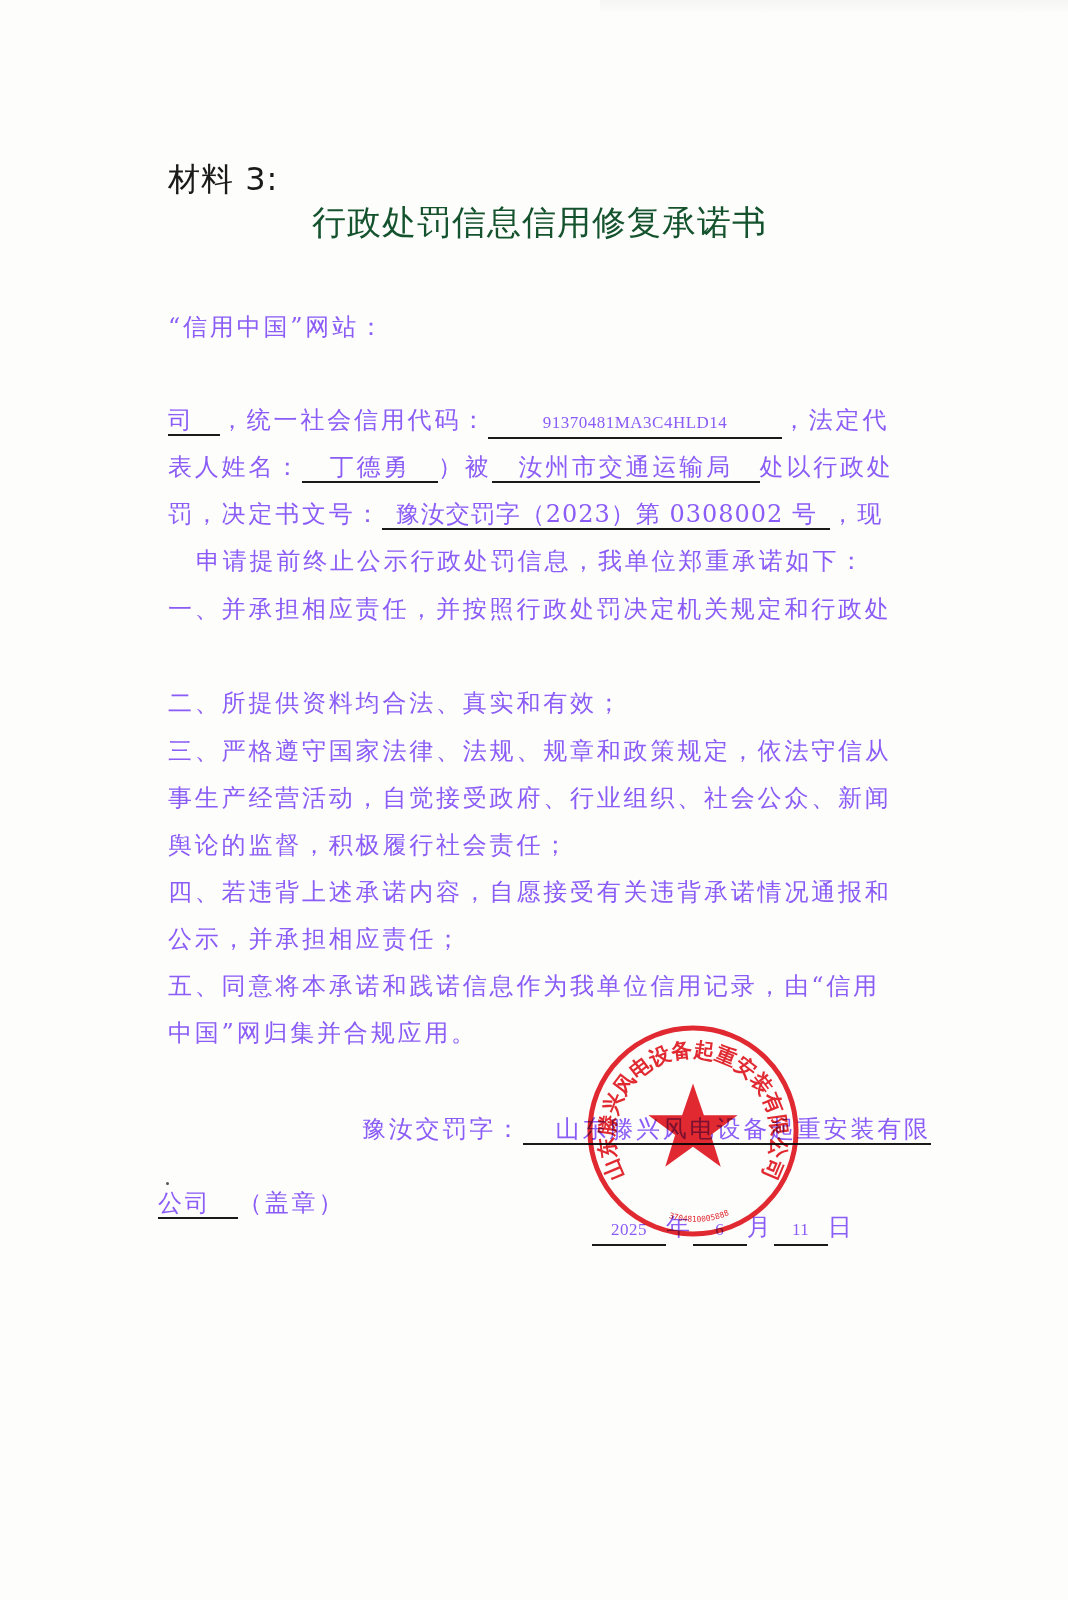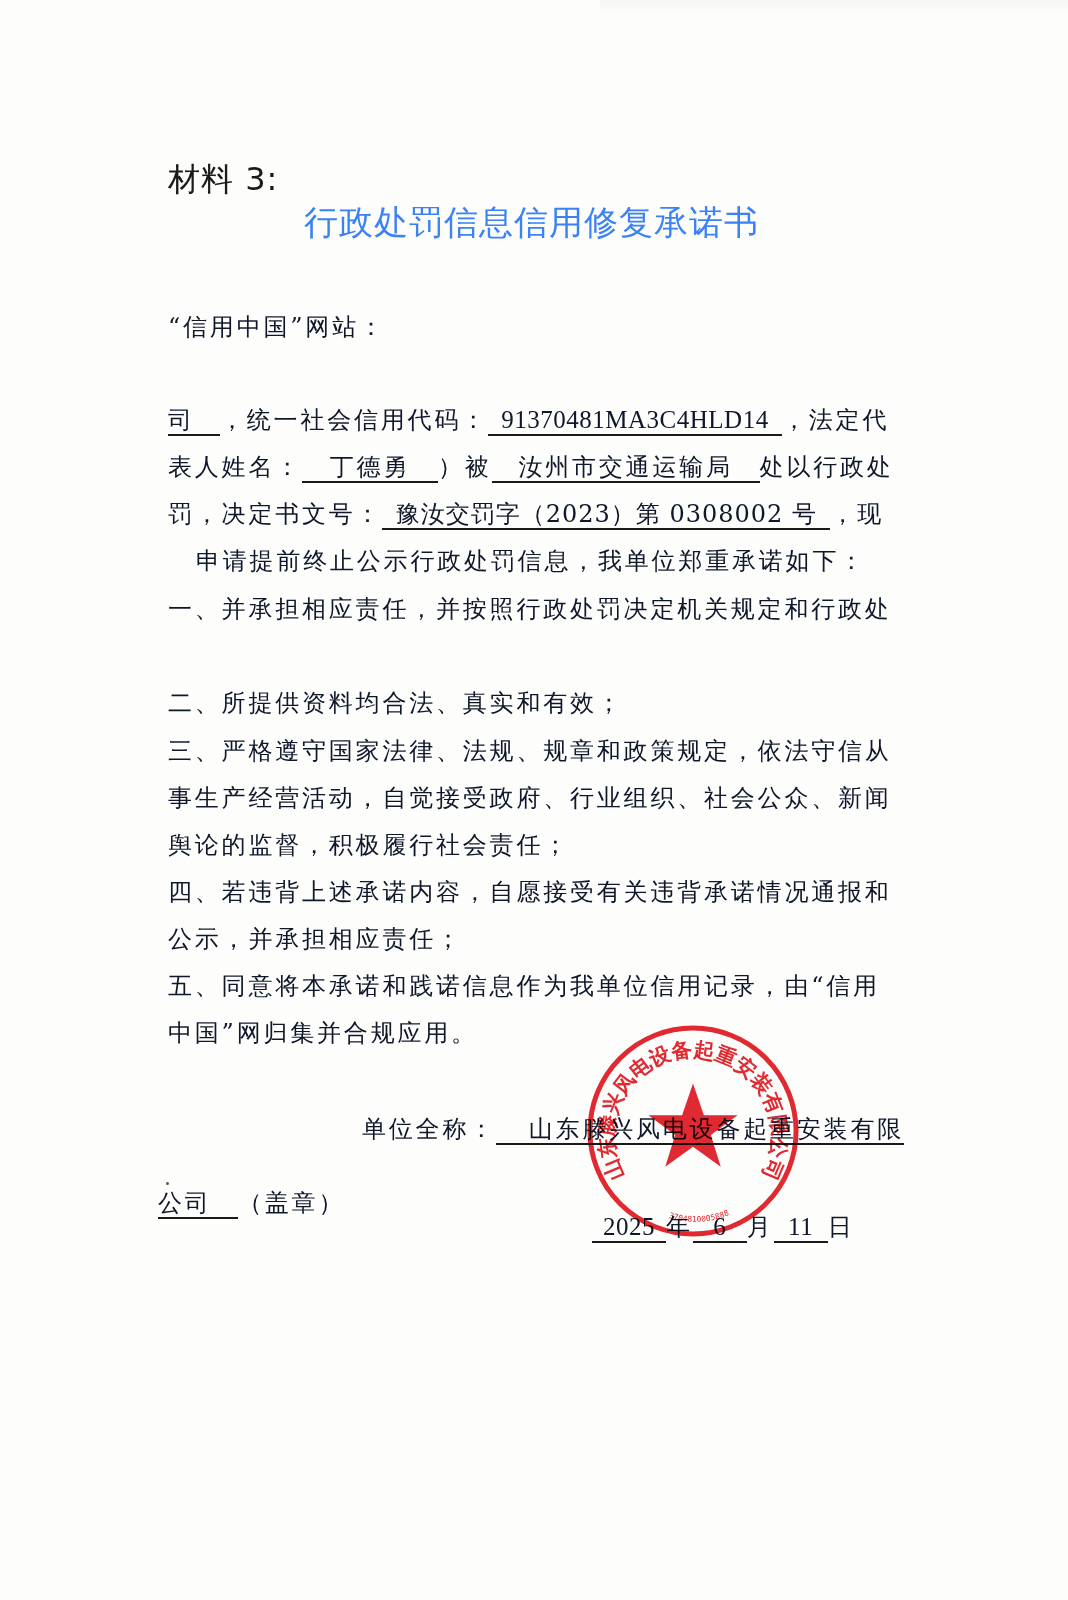--- a/index.html
+++ b/index.html
@@ -32,47 +32,47 @@
       position: absolute;
       left: 168px;
       top: 158px;
       font-family: "DejaVu Sans", "Liberation Sans", sans-serif;
       font-size: 32px;
       letter-spacing: 1px;
       color: #1a1a1a;
     }
     .title {
       position: absolute;
-      left: 304px;
+      left: 312px;
       top: 200px;
       font-family: "DejaVu Sans", "Liberation Sans", sans-serif;
       font-size: 34px;
       letter-spacing: 1px;
-      color: #3b82f6;
+      color: #14532d;
       white-space: nowrap;
     }
     .line {
       position: absolute;
       left: 168px;
       font-size: 24px;
       letter-spacing: 2.8px;
       white-space: nowrap;
       line-height: 30px;
-      color: #0f172a;
+      color: #8b5cf6;
     }
     .u {
       display: inline-block;
       border-bottom: 2px solid #1a1a1a;
       line-height: 28px;
       text-align: center;
     }
     .mono {
       font-family: "Liberation Serif", "DejaVu Serif", serif;
       letter-spacing: 0.5px;
-      font-size: 25px;
+      font-size: 17px;
     }
     .seal {
       position: absolute;
       left: 584px;
       top: 1022px;
       width: 218px;
       height: 218px;
       pointer-events: none;
       mix-blend-mode: multiply;
       opacity: 0.92;
@@ -120,21 +120,21 @@
   <div class="line" style="top:783px;">事生产经营活动，自觉接受政府、行业组织、社会公众、新闻</div>
   <div class="line" style="top:830px;">舆论的监督，积极履行社会责任；</div>
 
   <div class="line" style="top:877px;">四、若违背上述承诺内容，自愿接受有关违背承诺情况通报和</div>
   <div class="line" style="top:924px;">公示，并承担相应责任；</div>
 
   <div class="line" style="top:971px;">五、同意将本承诺和践诺信息作为我单位信用记录，由“信用</div>
   <div class="line" style="top:1018px;">中国”网归集并合规应用。</div>
 
   <div class="line" style="top:1114px; left:362px;">
-    <span>单位全称：</span><span class="u" style="width:408px; text-align:right;"><span>山东滕兴风电设备起重安装有限</span></span>
+    <span>豫汝交罚字：</span><span class="u" style="width:408px; text-align:right;"><span>山东滕兴风电设备起重安装有限</span></span>
   </div>
 
   <div class="dot"></div>
   <div class="line" style="top:1164px; left:158px;margin-top:24px;">
     <span class="u" style="width:80px; text-align:left;"><span>公司</span></span><span>（盖章）</span>
   </div>
 
   <div class="line" style="top:1212px; left:592px;">
     <span class="u mono" style="width:74px;">2025</span><span>年</span><span class="u mono" style="width:54px;">6</span><span>月</span><span class="u mono" style="width:54px;">11</span><span>日</span>
   </div>

